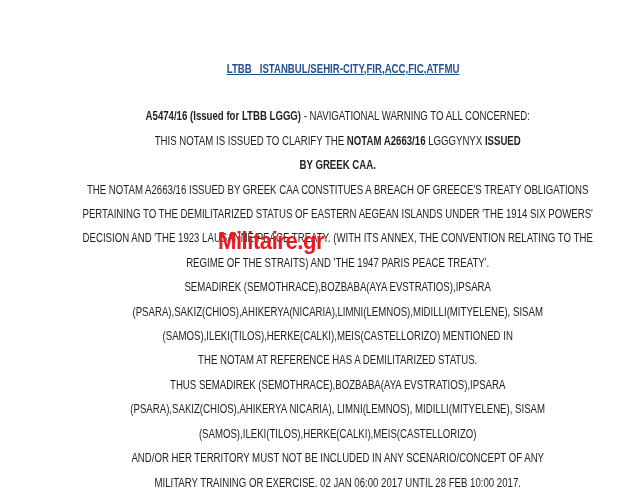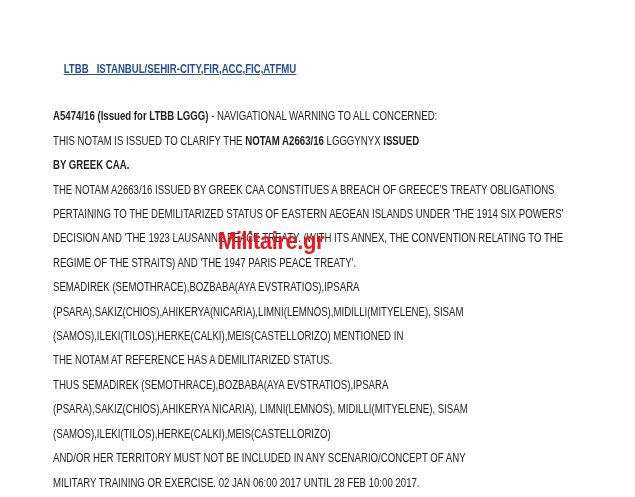--- a/index.html
+++ b/index.html
@@ -7,20 +7,21 @@
     padding: 0;
     background: #ffffff;
   }
   .page {
     position: relative;
     width: 635px;
     height: 497px;
     background: #ffffff;
     font-family: "Liberation Sans", sans-serif;
     overflow: hidden;
+    text-align: center;
   }
   .textblock {
     position: absolute;
     left: 53px;
     top: 42px;
     width: 780px;
     transform: scaleX(0.73);
     transform-origin: 0 0;
     white-space: pre;
     color: #1f1f1f;

